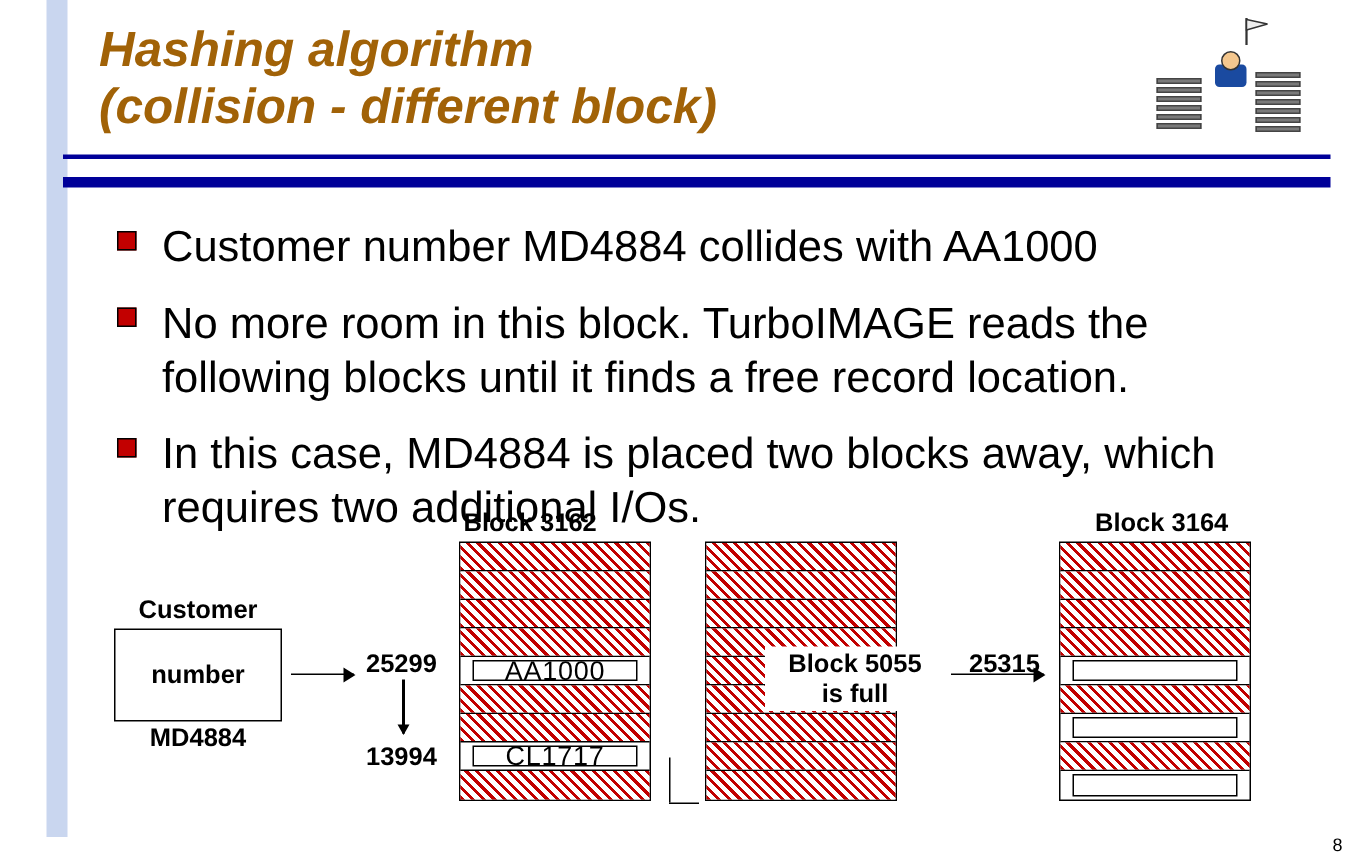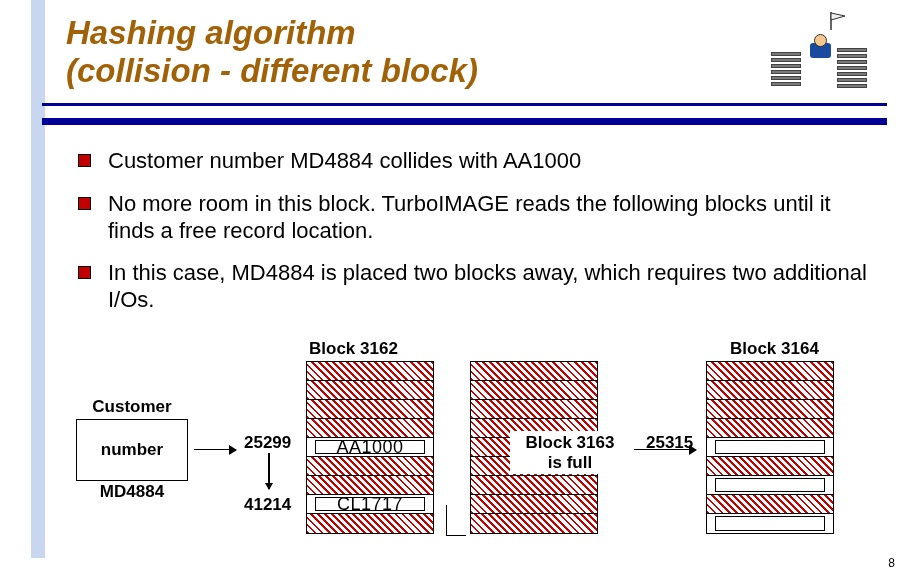--- a/index.html
+++ b/index.html
@@ -59,21 +59,21 @@
   .cartoon .body { position:absolute; left:4px; top:9px; width:21px; height:15px; background:#1a4aa0; border-radius:3px; }
   
   .bullets {
     position: absolute;
     left: 78px; top: 148px;
     right: 40px;
   }
   .bullet {
     position: relative;
     padding-left: 30px;
-    font-size: 22px;
+    font-size: 29px;
     line-height: 1.22;
     margin-bottom: 16px;
   }
   .bullet .sq {
     position: absolute;
     left: 0; top: 6px;
     width: 13px; height: 13px;
     background: #c20000;
     border: 1px solid #000;
   }
@@ -209,21 +209,21 @@
 
   <div class="custbox">
     <span>Customer</span>
     <span>number</span>
     <span>MD4884</span>
   </div>
 
   <div class="arrow-h" style="left:128px; top:104px; width:42px;"></div>
 
   <div class="recno" style="left:178px; top:88px;">25299</div>
-  <div class="recno" style="left:178px; top:150px;">41214</div>
+  <div class="recno" style="left:178px; top:150px;">13994</div>
   <div class="recno" style="left:580px; top:88px;">25315</div>
 
   <div class="arrow-v" style="left:202px; top:108px; height:36px;"></div>
 
   <div class="block" style="left:240px; top:16px;">
     <div class="cell hatched"></div>
     <div class="cell hatched"></div>
     <div class="cell hatched"></div>
     <div class="cell hatched"></div>
     <div class="cell slot"><span>AA1000</span></div>
@@ -251,21 +251,21 @@
     <div class="cell hatched"></div>
     <div class="cell hatched"></div>
     <div class="cell slot"></div>
     <div class="cell hatched"></div>
     <div class="cell slot"></div>
     <div class="cell hatched"></div>
     <div class="cell slot"></div>
   </div>
 
   <div class="midtext" style="left:444px; top:86px; width:120px; background:#fff; padding:2px 0;">
-    <span>Block 3163</span><br>
+    <span>Block 5055</span><br>
     <span>is full</span>
   </div>
 
   <div class="conn" style="left:380px; top:160px; width:1px; height:30px;"></div>
   <div class="conn" style="left:380px; top:190px; width:20px; height:1px;"></div>
 
   <div class="arrow-h" style="left:568px; top:104px; width:62px;"></div>
 </div>
 
 <div class="pagenum">8</div>

